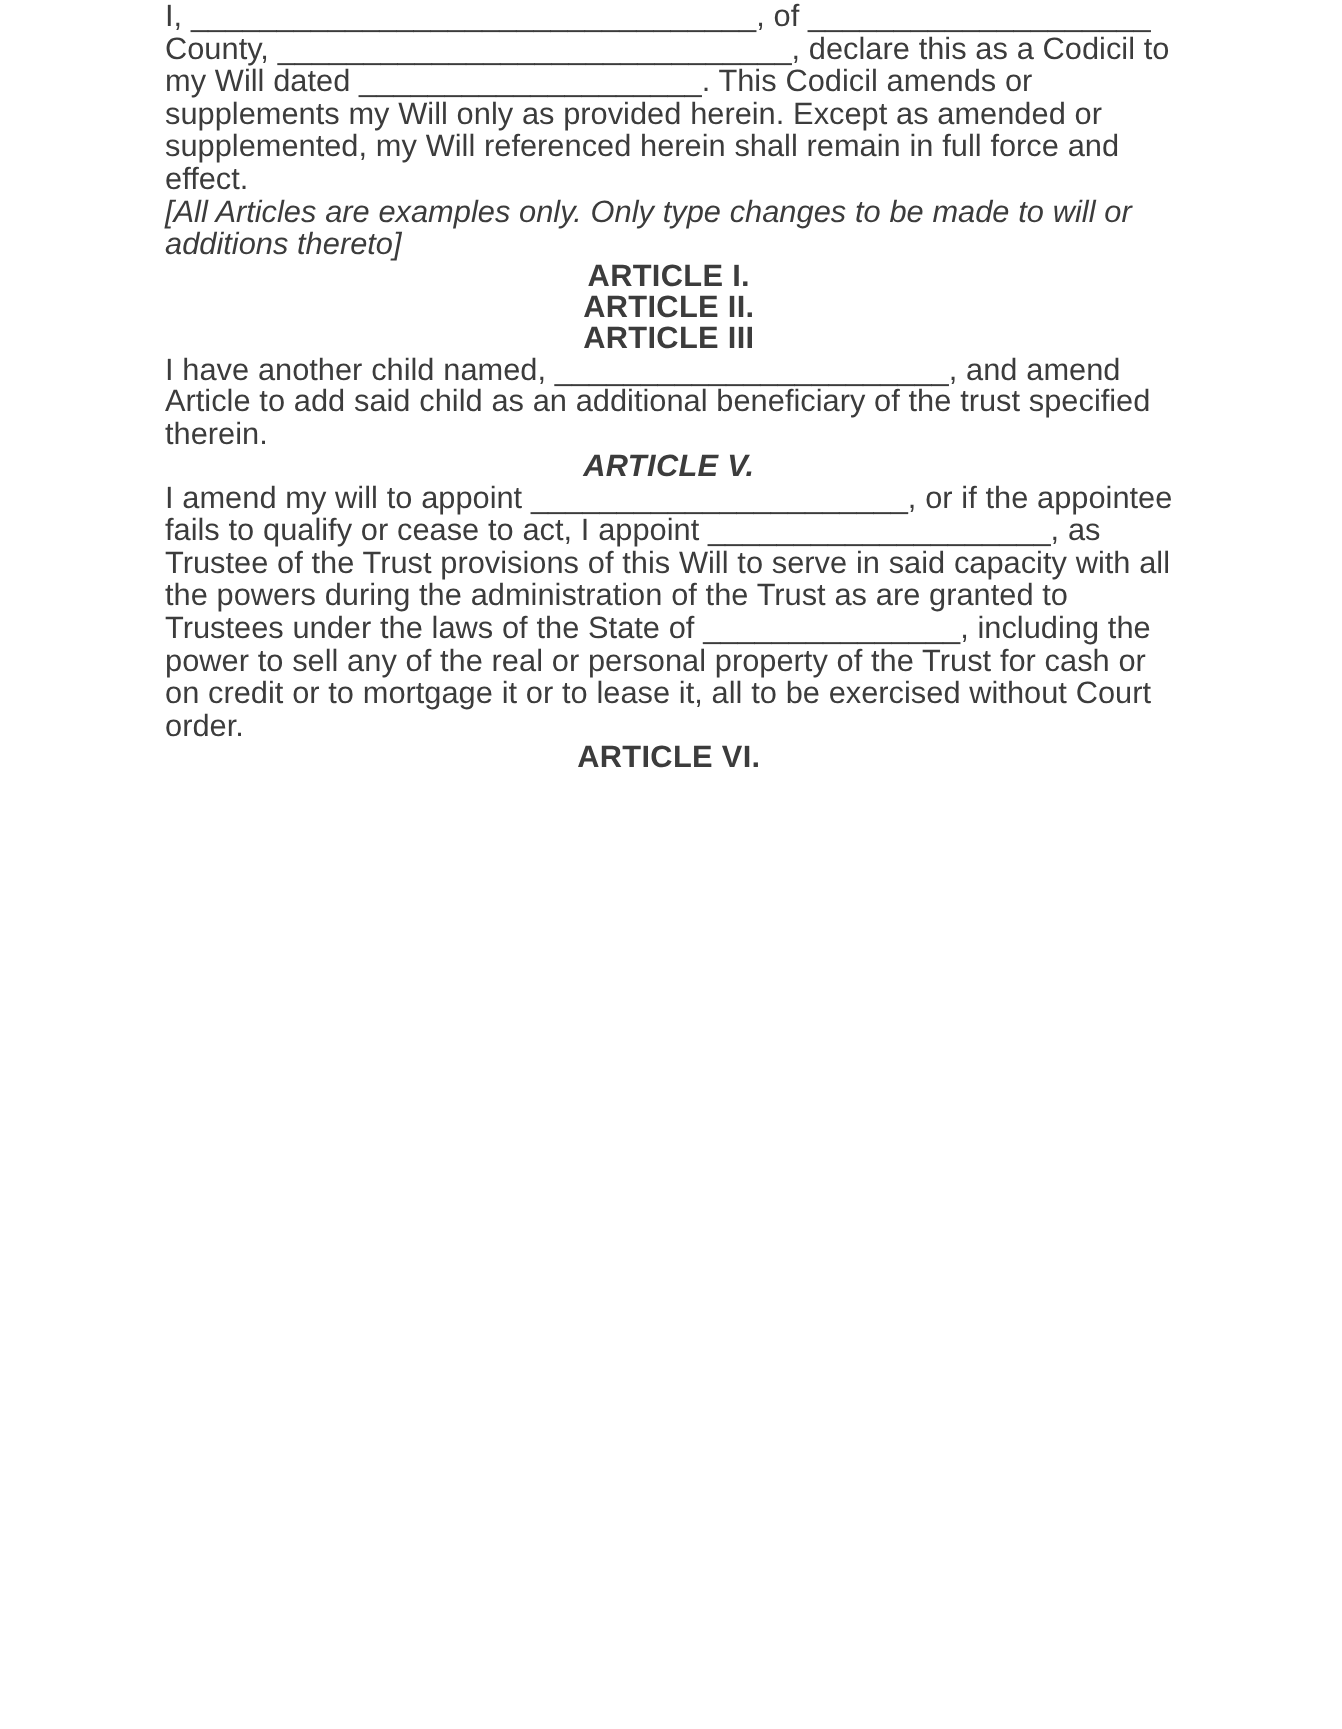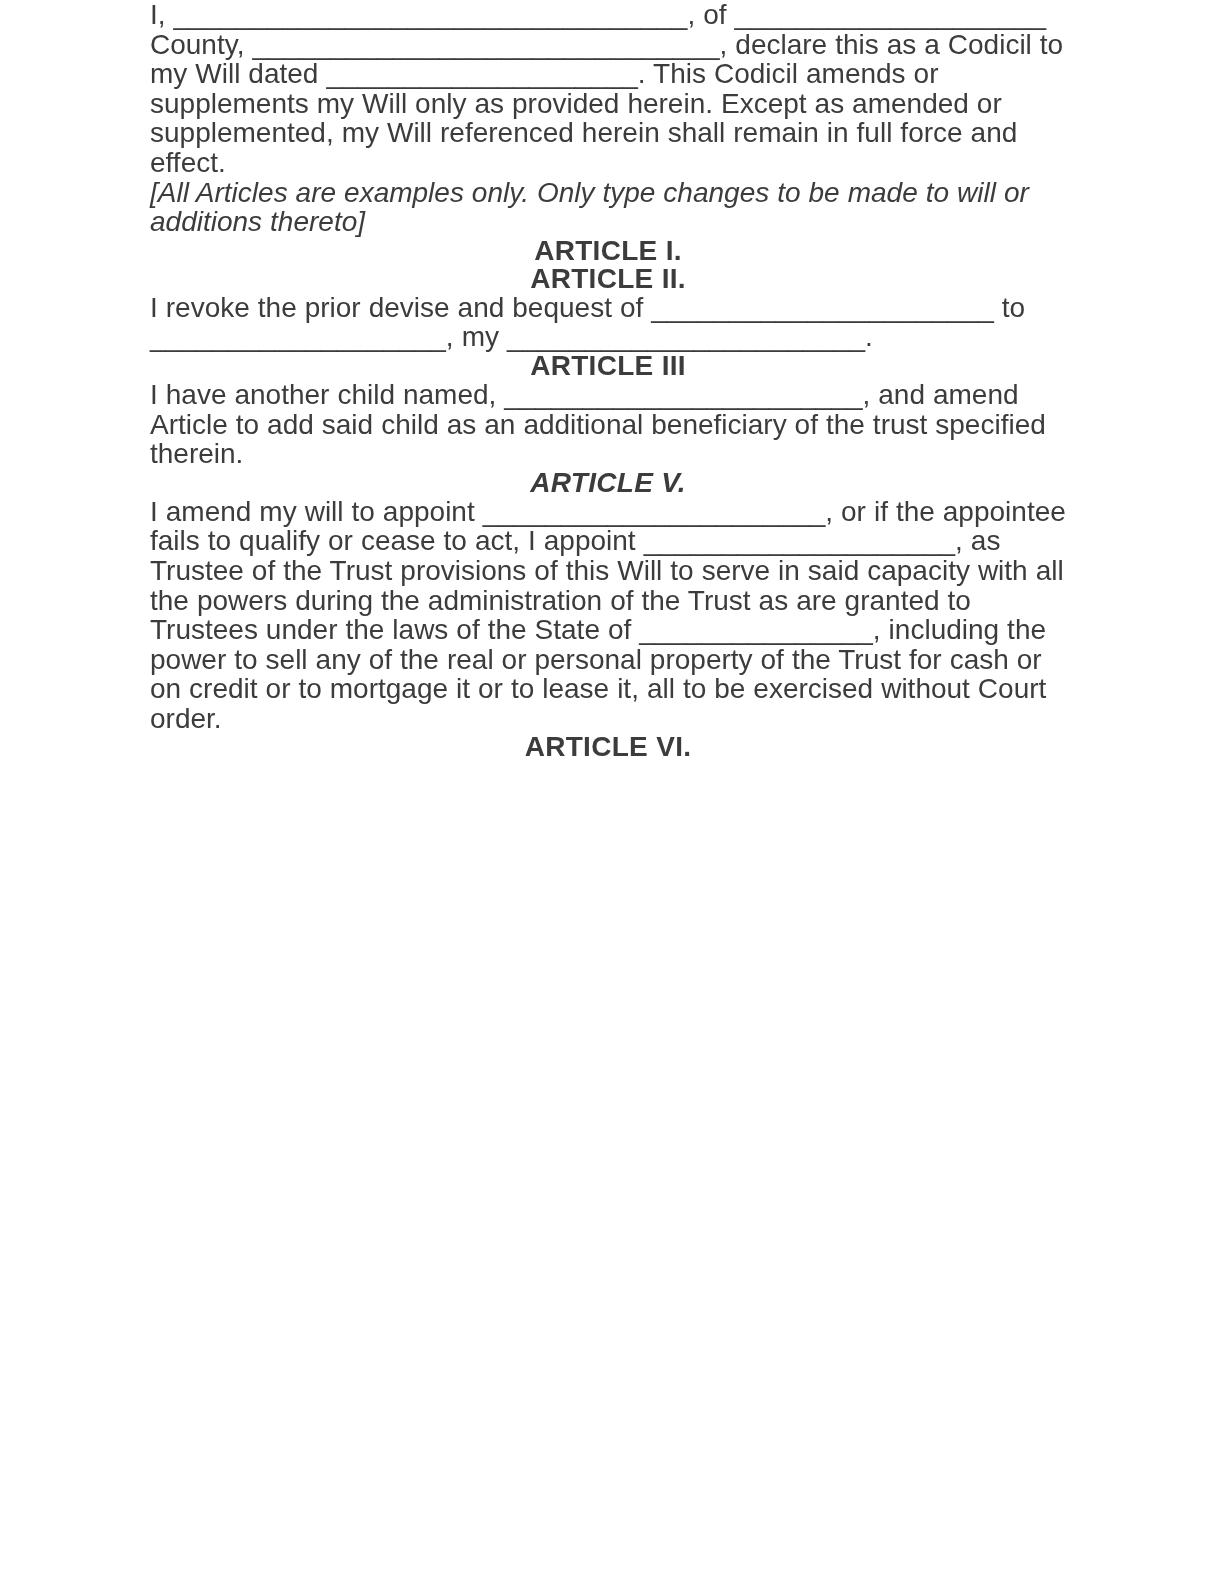--- a/index.html
+++ b/index.html
@@ -92,21 +92,20 @@
   <div class="content">
 
 
     <p class="body first-para">I, _________________________________, of ____________________ County, ______________________________, declare this as a Codicil to my Will dated ____________________. This Codicil amends or supplements my Will only as provided herein. Except as amended or supplemented, my Will referenced herein shall remain in full force and effect.</p>
 
     <p class="body note-para">[All Articles are examples only. Only type changes to be made to will or additions thereto]</p>
 
     <h2 class="article art-1">ARTICLE I.</h2>
 
     <h2 class="article art-2">ARTICLE II.</h2>
-    <p class="body after-heading">I revoke the prior devise and bequest of ______________________ to ___________________, my _______________________.</p>
 
     <h2 class="article art-3">ARTICLE III</h2>
     <p class="body after-heading">I have another child named, _______________________, and amend Article to add said child as an additional beneficiary of the trust specified therein.</p>
 
     <h2 class="article art-5">ARTICLE V.</h2>
     <p class="body after-heading">I amend my will to appoint ______________________, or if the appointee fails to qualify or cease to act, I appoint ____________________, as Trustee of the Trust provisions of this Will to serve in said capacity with all the powers during the administration of the Trust as are granted to Trustees under the laws of the State of _______________, including the power to sell any of the real or personal property of the Trust for cash or on credit or to mortgage it or to lease it, all to be exercised without Court order.</p>
 
     <h2 class="article art-6">ARTICLE VI.</h2>
 
   </div>

